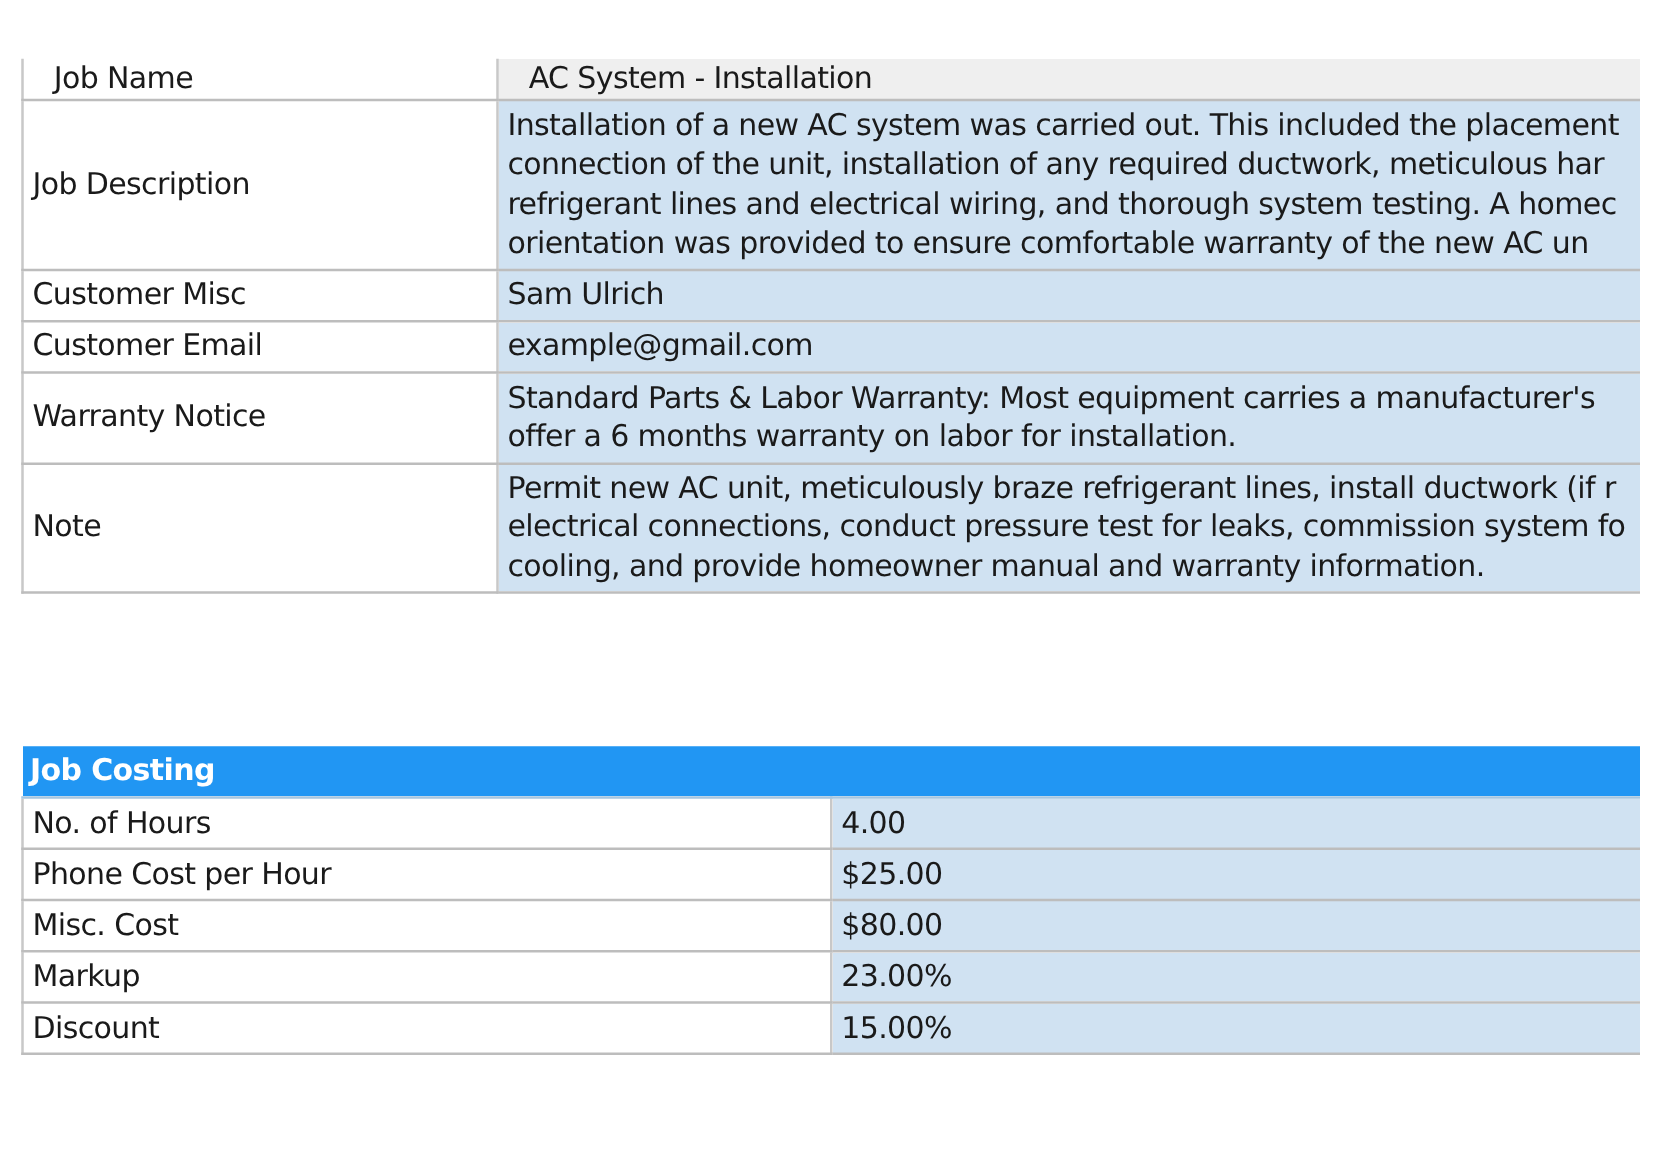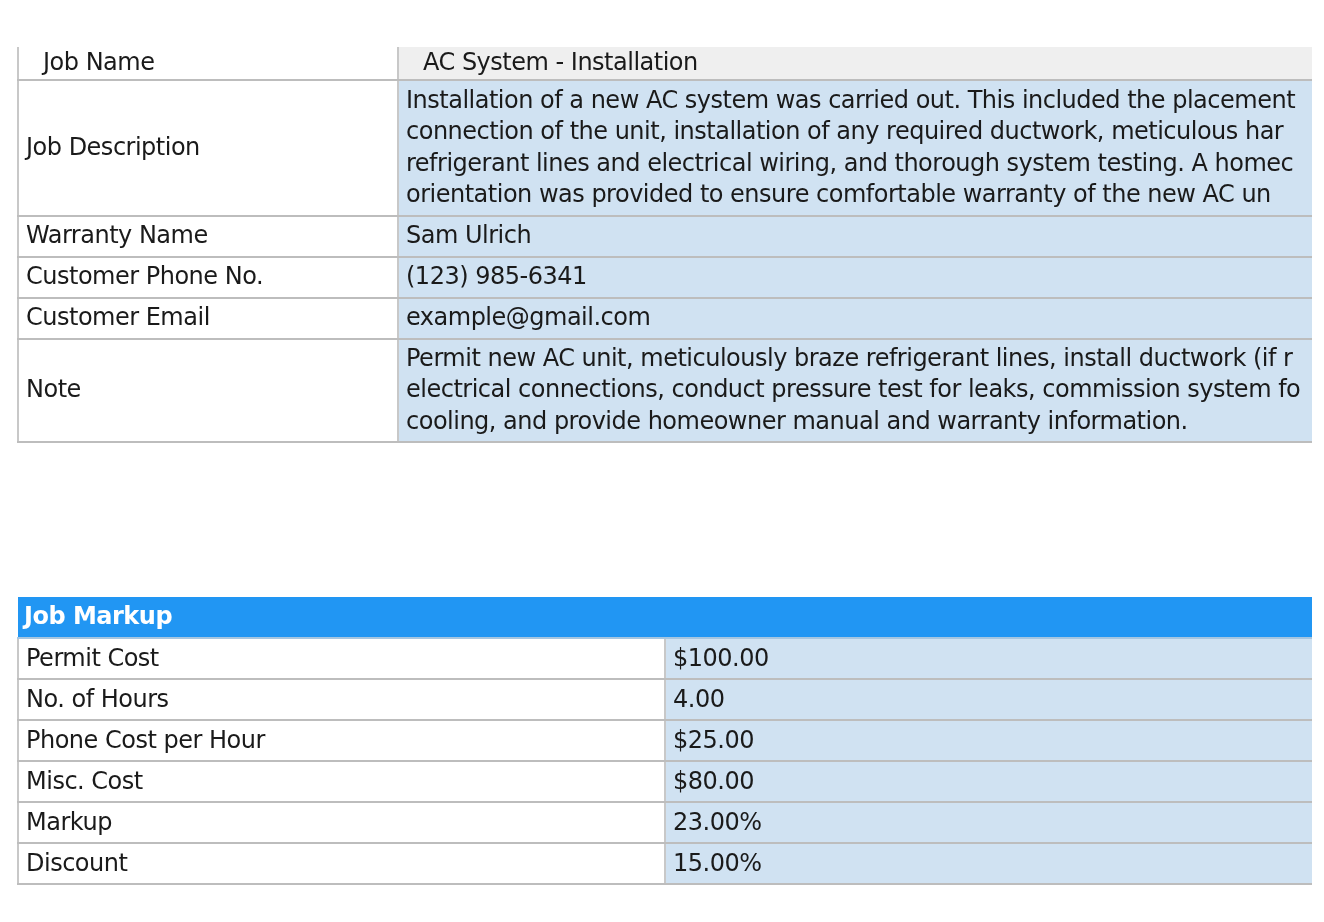--- a/index.html
+++ b/index.html
@@ -30,50 +30,49 @@
   <tr>
     <td class="lbl" style="height:134px">Job Description</td>
     <td class="val ml">
       <div>Installation of a new AC system was carried out. This included the placement</div>
       <div>connection of the unit, installation of any required ductwork, meticulous har</div>
       <div>refrigerant lines and electrical wiring, and thorough system testing. A homec</div>
       <div>orientation was provided to ensure comfortable warranty of the new AC un</div>
     </td>
   </tr>
   <tr class="r">
-    <td class="lbl">Warranty Name</td>
+    <td class="lbl">Customer Misc</td>
     <td class="val">Sam Ulrich</td>
-  </tr>
-  <tr class="r">
-    <td class="lbl">Customer Phone No.</td>
-    <td class="val">(123) 985-6341</td>
   </tr>
   <tr class="r">
     <td class="lbl">Customer Email</td>
     <td class="val">example@gmail.com</td>
+  </tr>
+  <tr>
+    <td class="lbl" style="height:71px">Warranty Notice</td>
+    <td class="val ml">
+      <div>Standard Parts &amp; Labor Warranty: Most equipment carries a manufacturer's</div>
+      <div>offer a 6 months warranty on labor for installation.</div>
+    </td>
   </tr>
   <tr>
     <td class="lbl" style="height:101px">Note</td>
     <td class="val ml">
       <div>Permit new AC unit, meticulously braze refrigerant lines, install ductwork (if r</div>
       <div>electrical connections, conduct pressure test for leaks, commission system fo</div>
       <div>cooling, and provide homeowner manual and warranty information.</div>
     </td>
   </tr>
 </tbody>
   </table>
 
 <table class="sheet" id="t2">
   <tbody>
       <tr class="hdr">
-    <td colspan="2">Job Markup</td>
-  </tr>
-  <tr class="r">
-    <td class="lbl">Permit Cost</td>
-    <td class="val">$100.00</td>
+    <td colspan="2">Job Costing</td>
   </tr>
   <tr class="r">
     <td class="lbl">No. of Hours</td>
     <td class="val">4.00</td>
   </tr>
   <tr class="r">
     <td class="lbl">Phone Cost per Hour</td>
     <td class="val">$25.00</td>
   </tr>
   <tr class="r">

